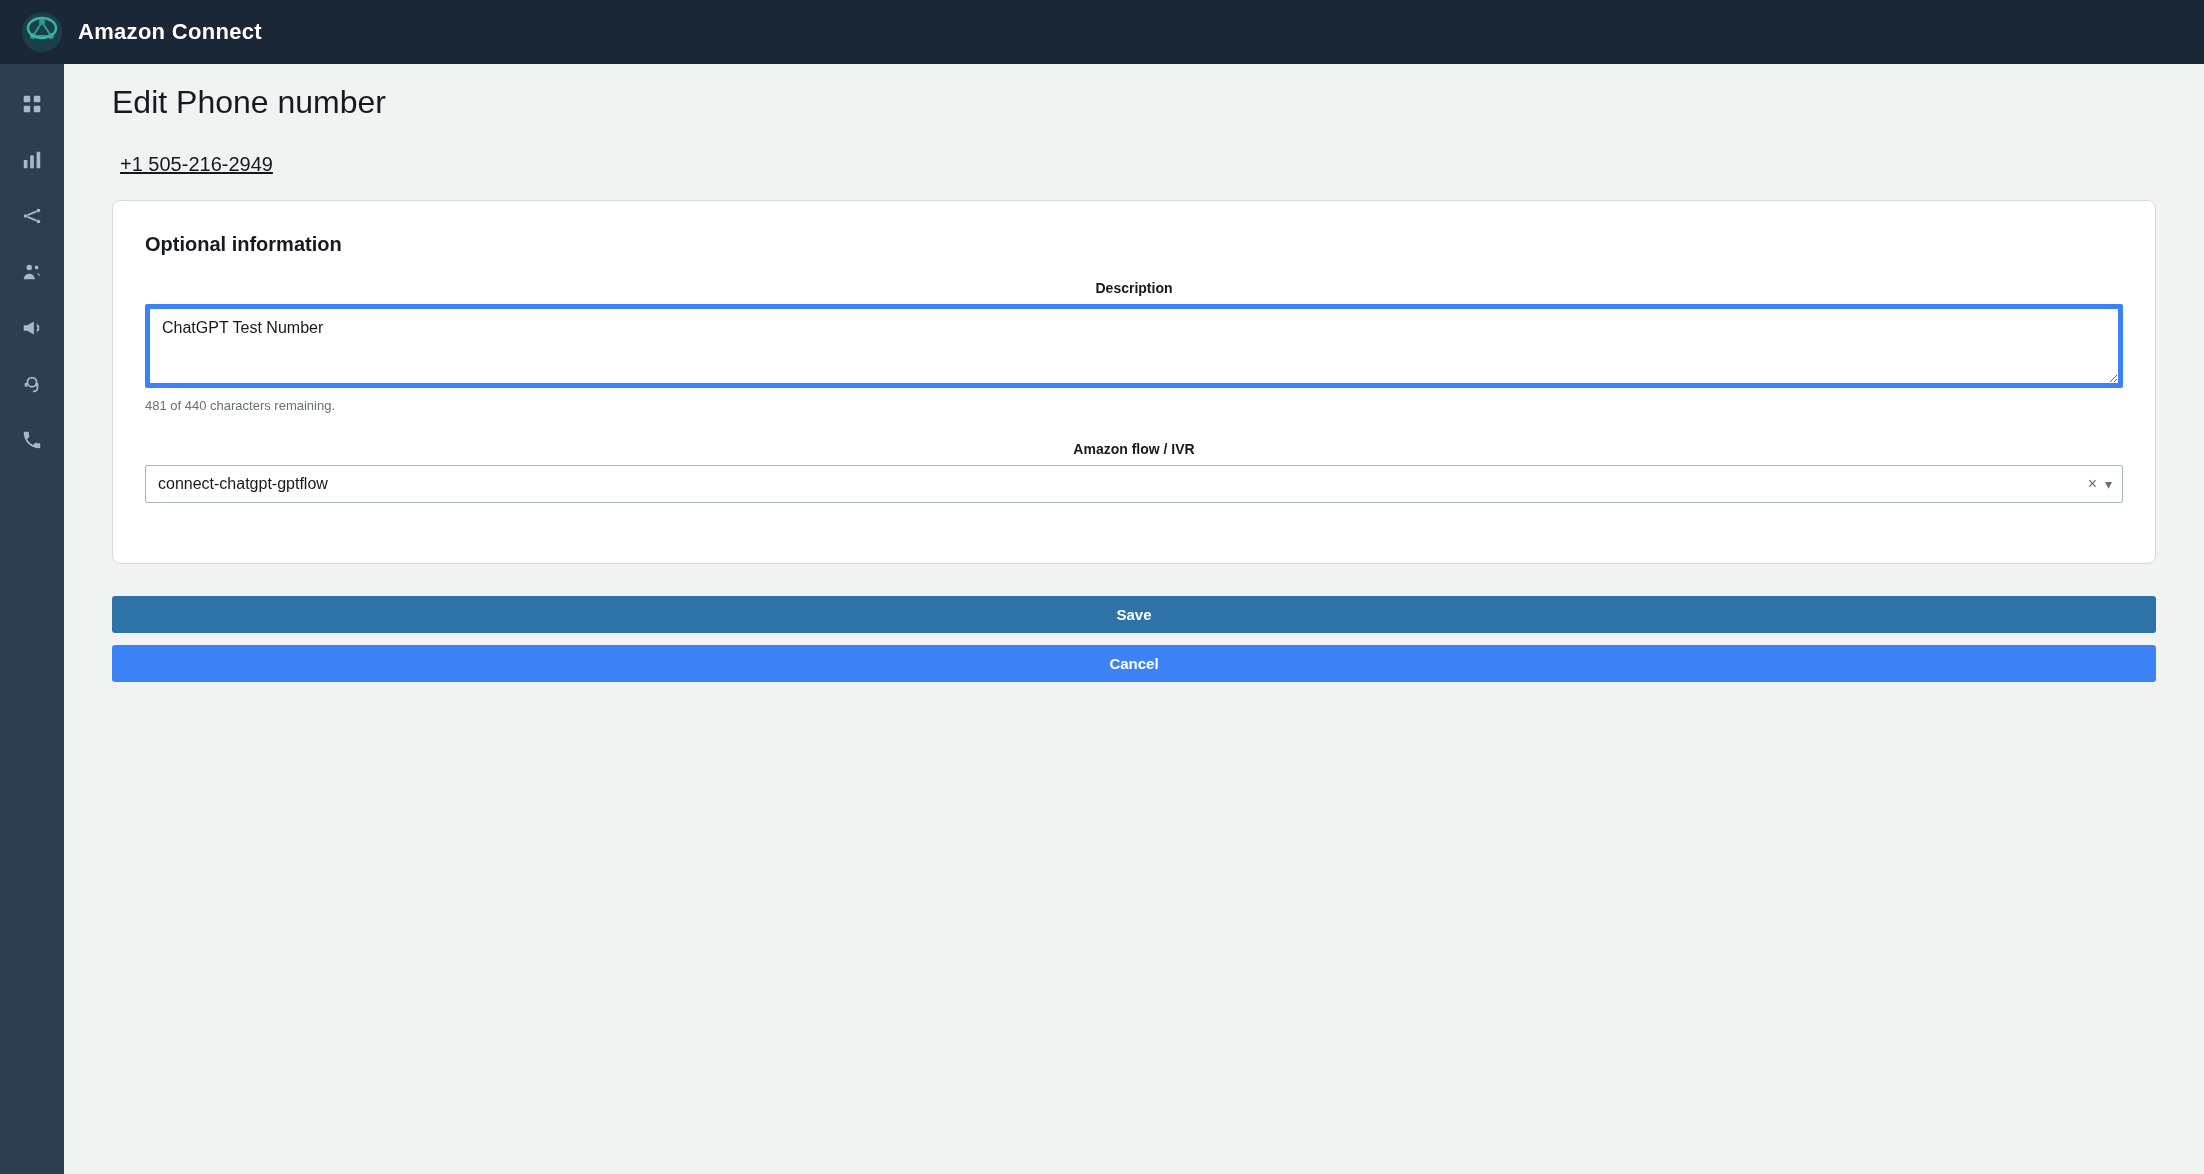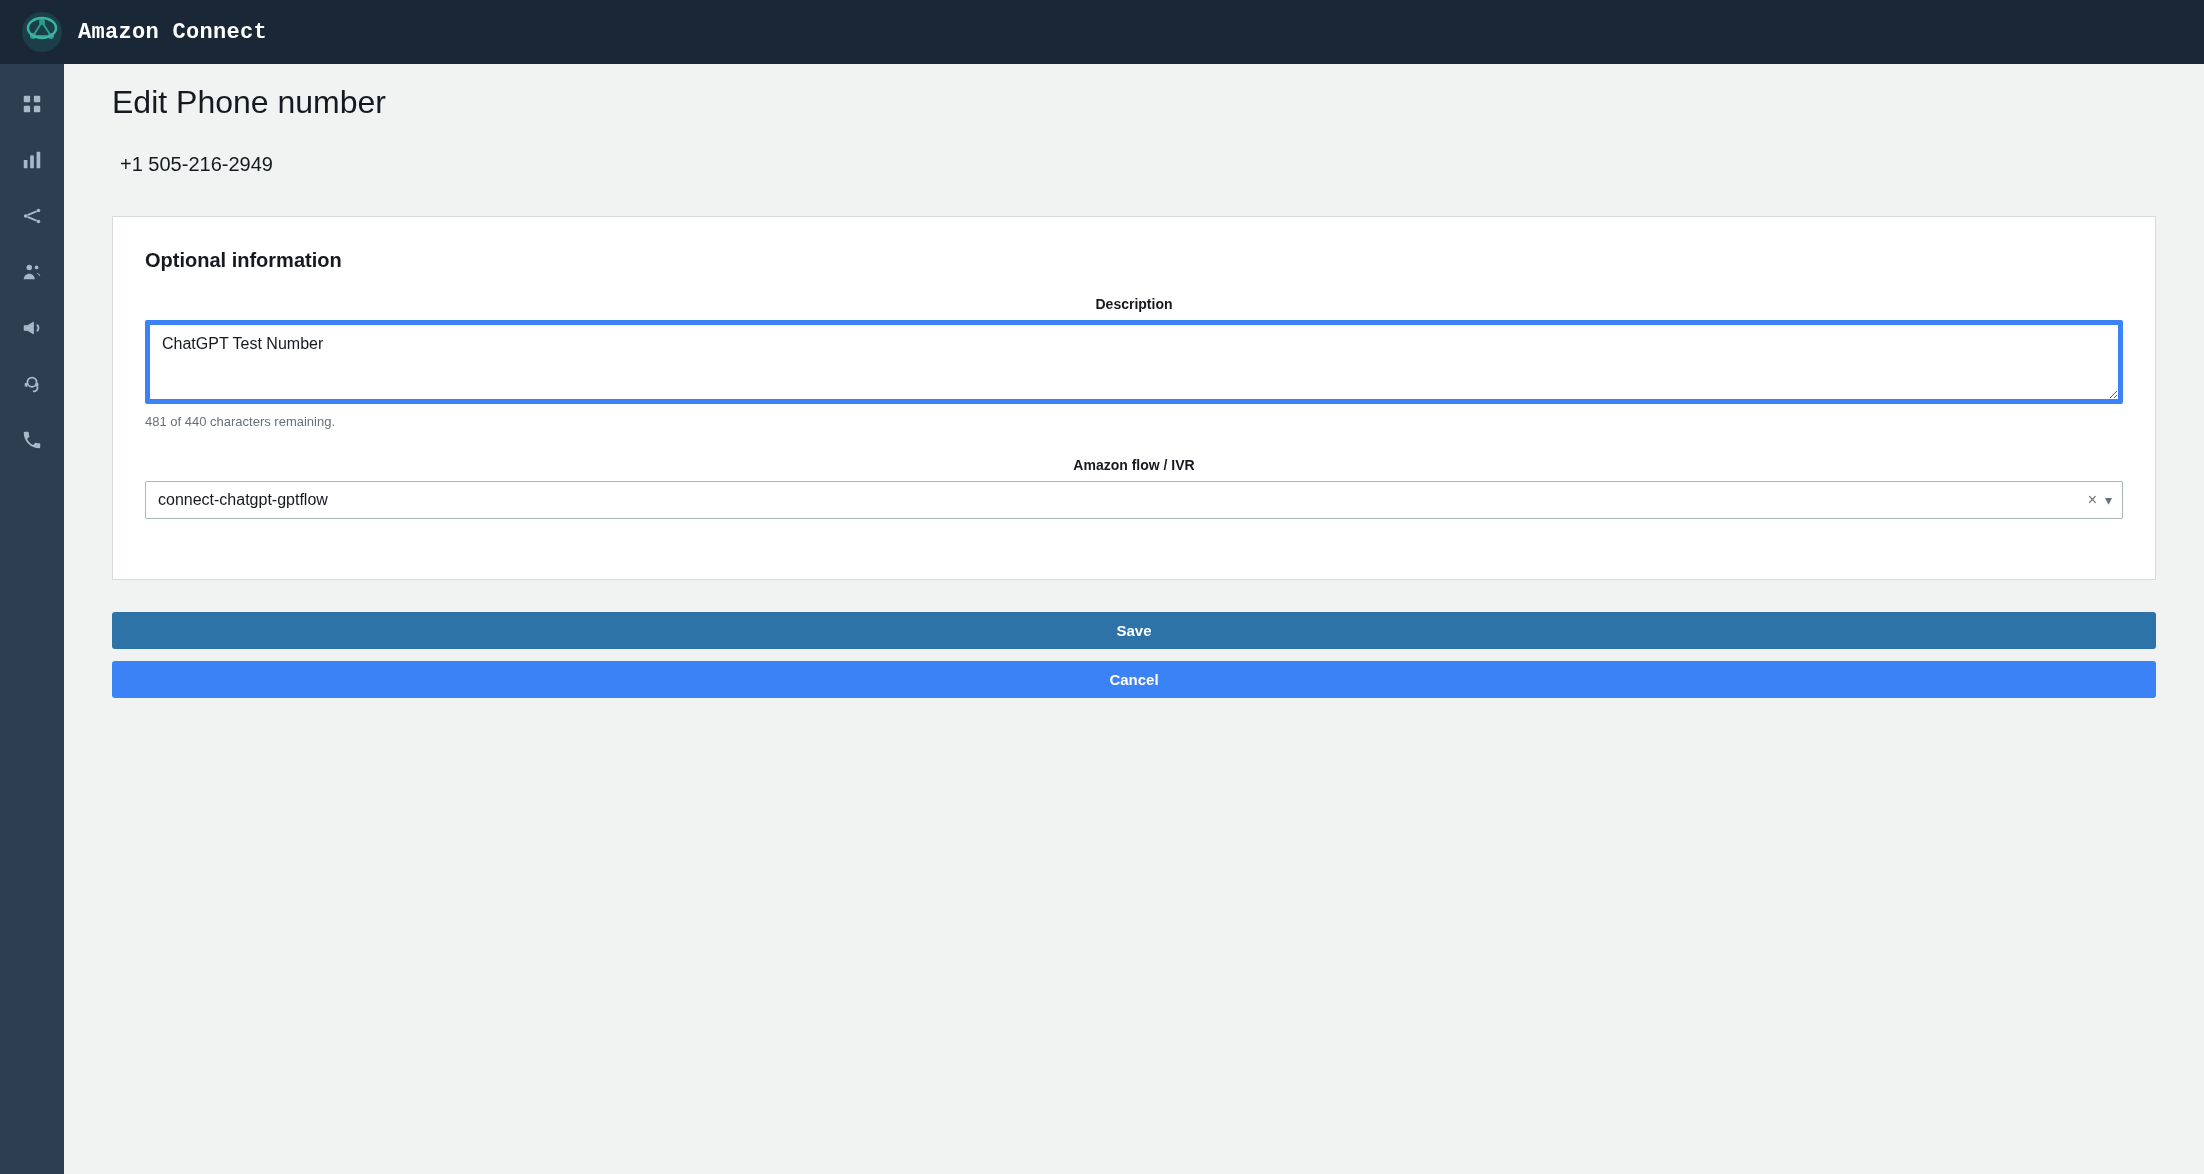--- a/index.html
+++ b/index.html
@@ -7,21 +7,20 @@
 
     
     .header {
       background: #1a2737;
       height: 64px;
       display: flex;
       align-items: center;
       padding: 0 20px;
       gap: 14px;
       flex-shrink: 0;
-      font-family: Liberation Mono, monospace;
     }
     .header-logo {
       width: 44px;
       height: 44px;
     }
     .header-title {
       color: #ffffff;
       font-size: 22px;
       font-weight: 600;
       letter-spacing: 0.3px;
@@ -72,29 +71,30 @@
     .page-title {
       font-size: 32px;
       font-weight: 400;
       color: #16191f;
       margin-bottom: 32px;
     }
 
     .phone-number-display {
       font-size: 20px;
       color: #16191f;
-      margin-bottom: 40px;
+      margin-bottom: 24px;
       padding-left: 8px;
+      text-decoration: underline;
     }
 
     
     .card {
       background: #ffffff;
       border: 1px solid #d5dbdb;
-      border-radius: 0;
+      border-radius: 8px;
       padding: 32px;
       margin-bottom: 32px;
     }
 
     .section-title {
       font-size: 20px;
       font-weight: 600;
       color: #16191f;
       margin-bottom: 24px;
     }

